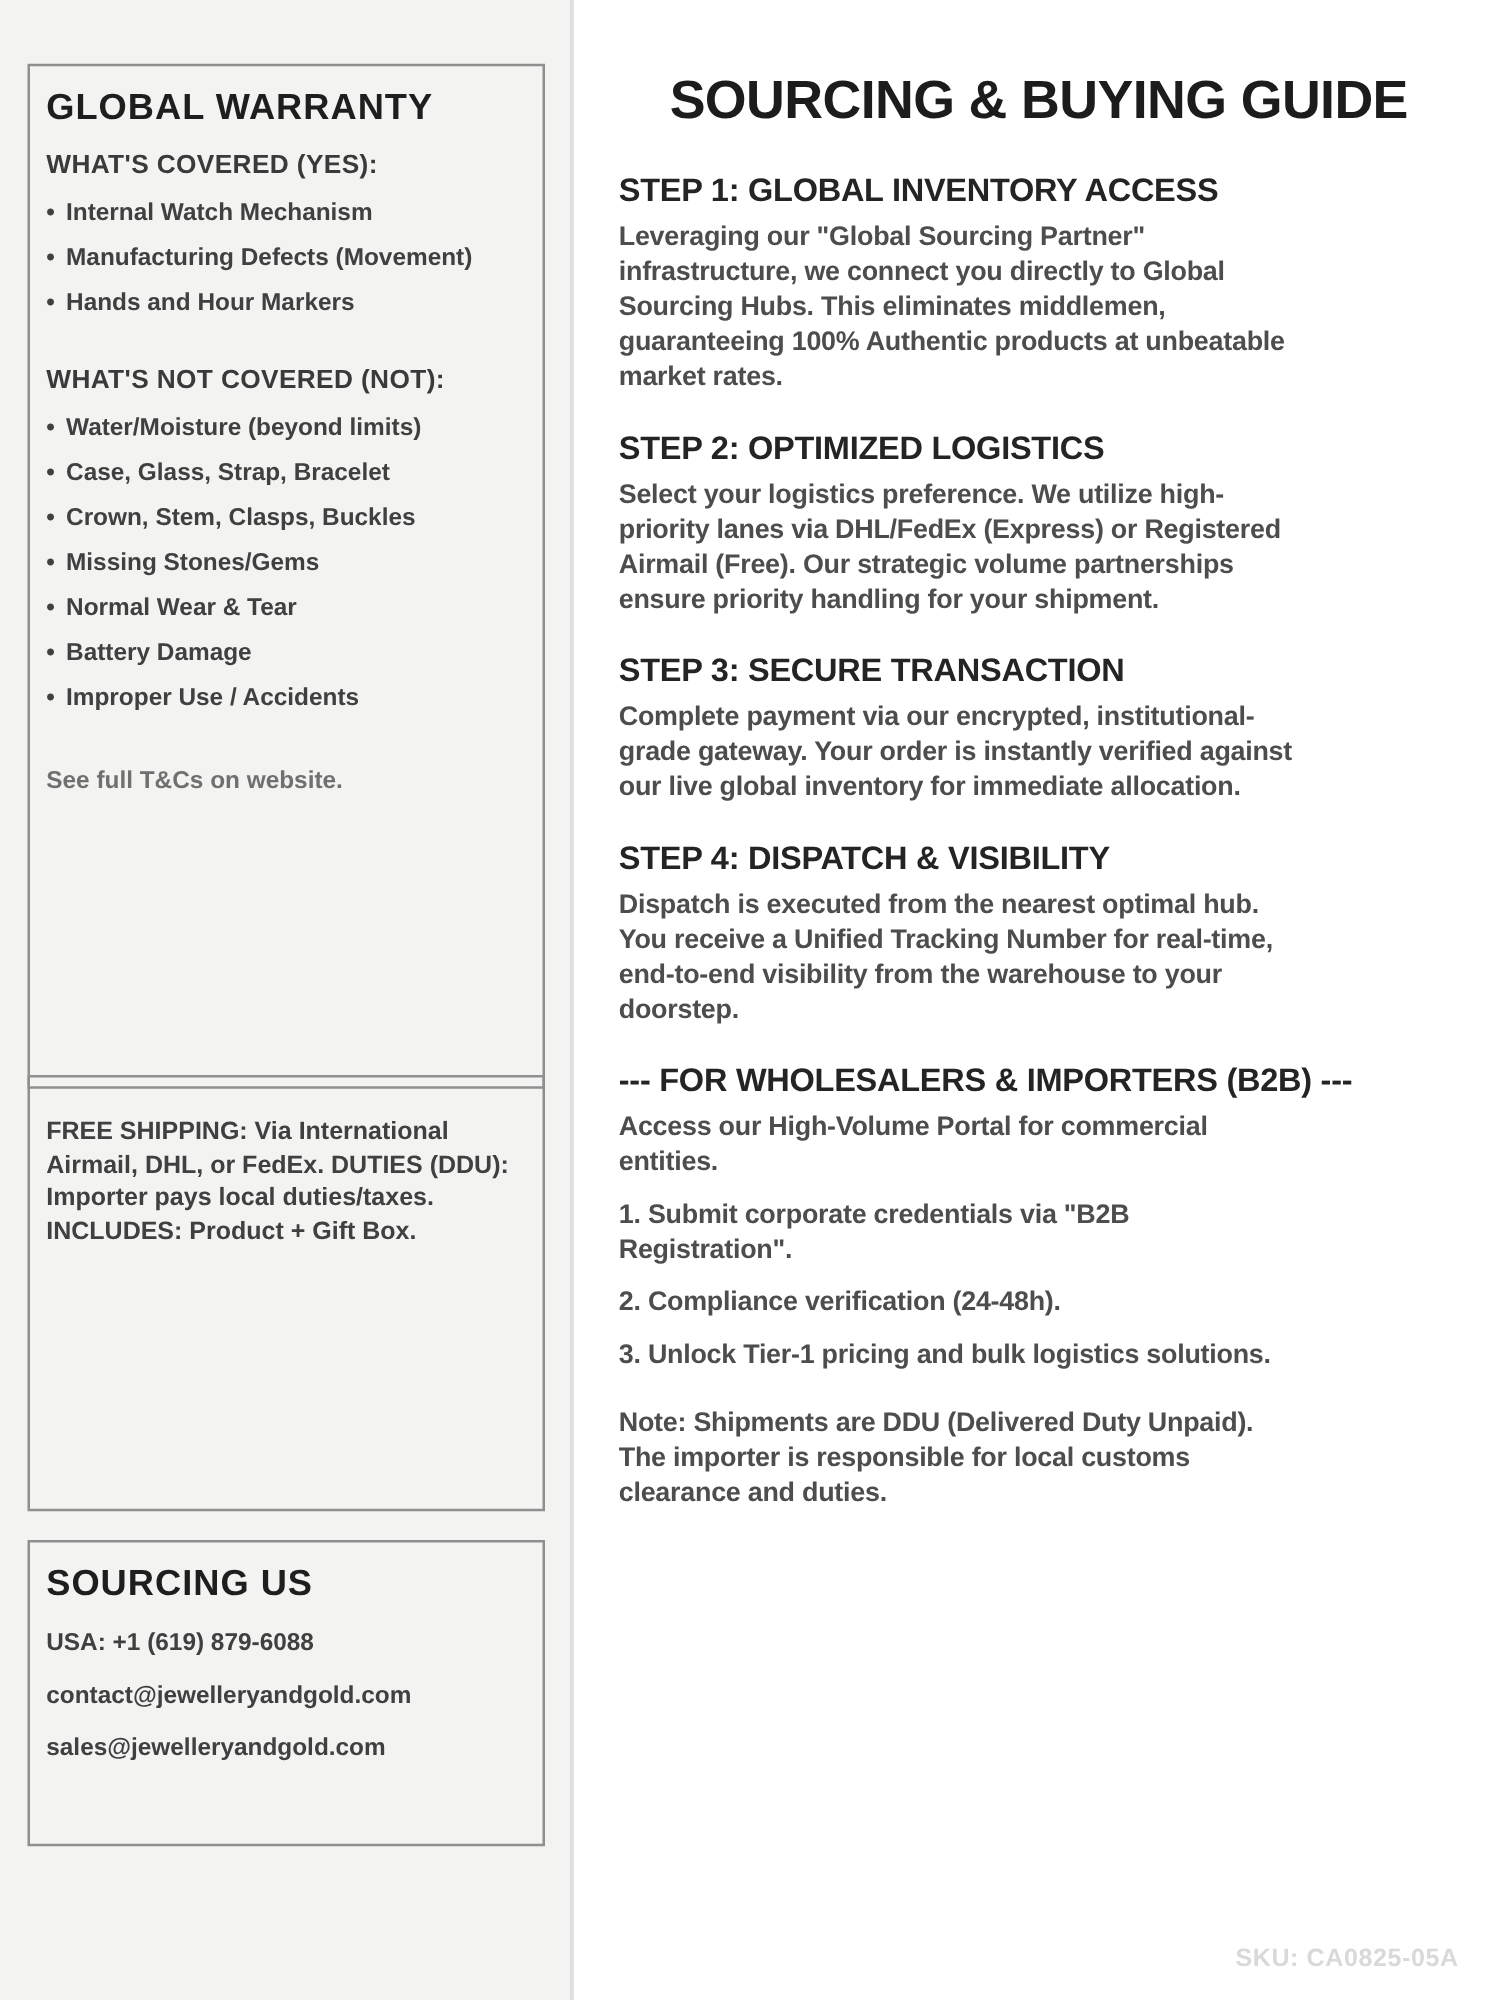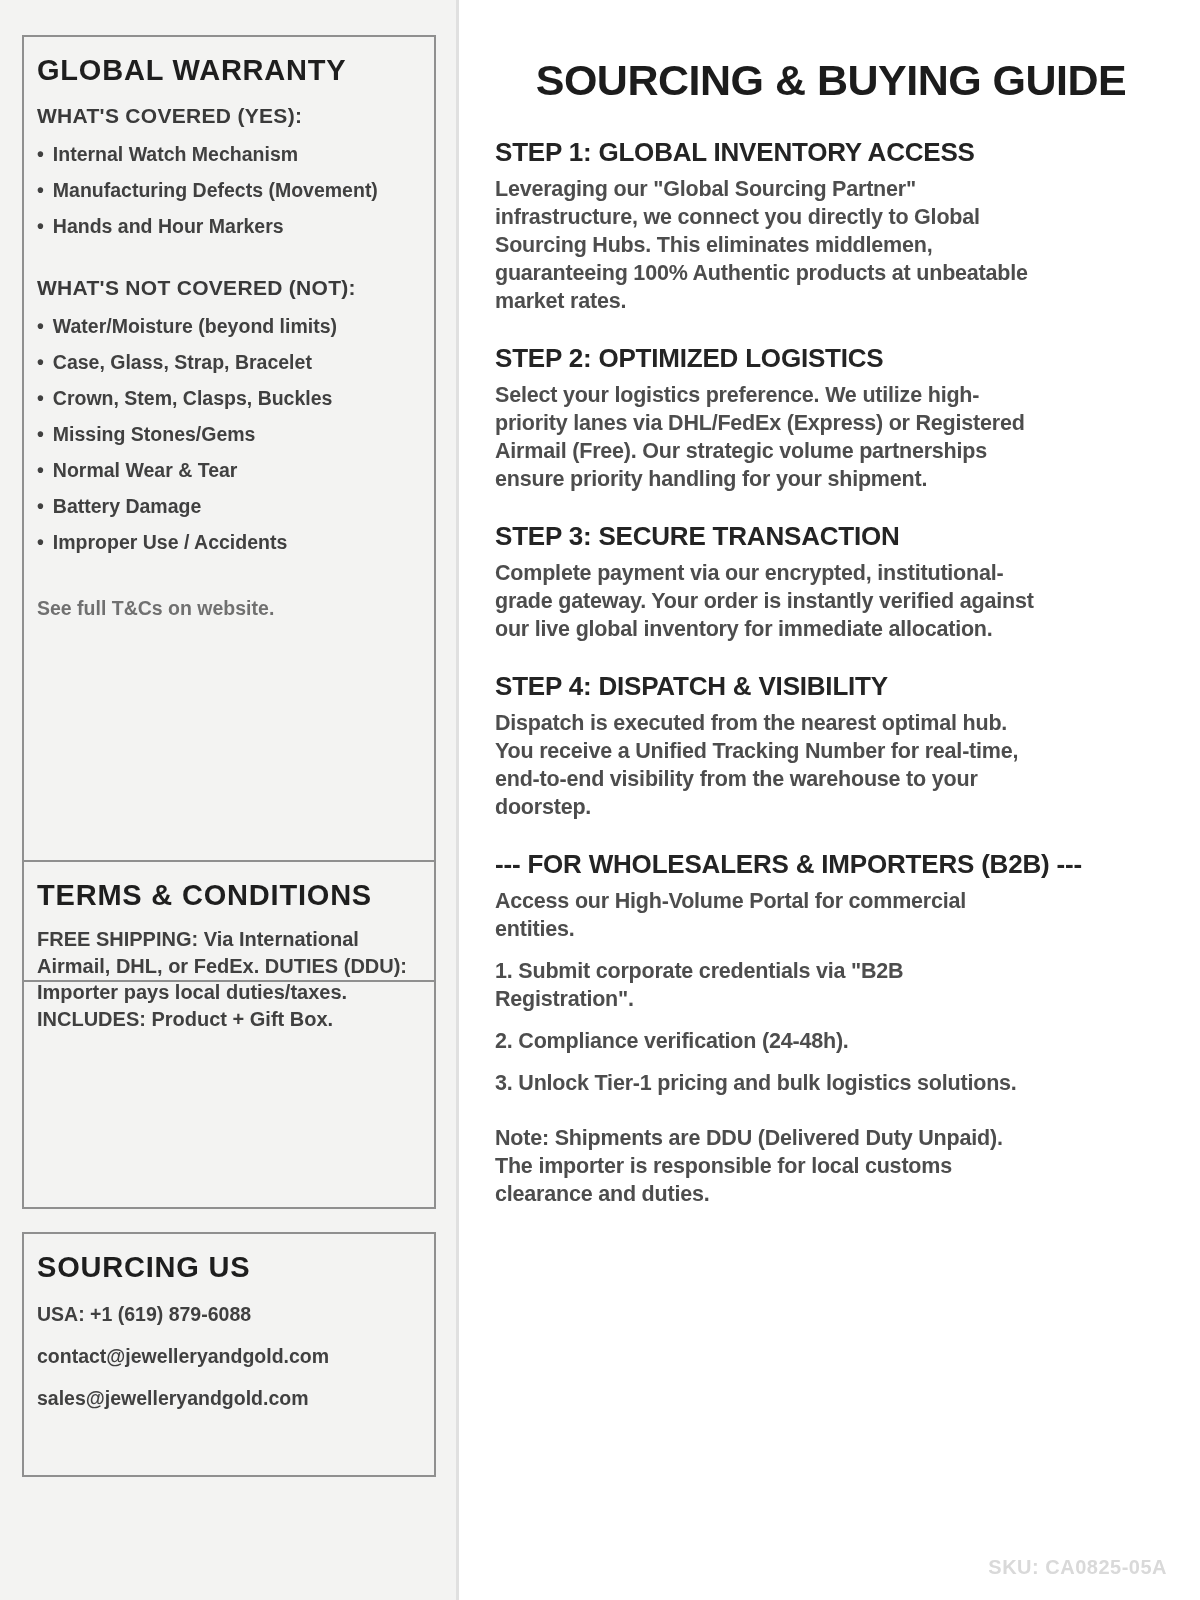--- a/index.html
+++ b/index.html
@@ -9,21 +9,21 @@
   }
   
   .sidebar {
     position:absolute; left:0; top:0; width:459px; height:1600px;
     background:#f3f3f2; border-right:3px solid #e0e0e0; box-sizing:border-box;
   }
   .box {
     position:absolute; left:22px; width:414px; box-sizing:border-box;
     border:2px solid #8f8f8f; padding:16px 12px 0 13px; background:transparent;
   }
-  .box-warranty { top:35px;  height:947px; }
+  .box-warranty { top:51px;  height:820px; }
   .box-terms    { top:860px; height:349px; }
   .box-contact  { top:1232px; height:245px; }
   .box h2 {
     margin:0; font-size:29px; font-weight:800; color:#1e1e1e; letter-spacing:0.8px;
     line-height:34px;
   }
   .box h3 {
     margin:16px 0 4px; font-size:21px; font-weight:700; color:#3a3a3a;
     letter-spacing:0.3px; line-height:26px;
   }
@@ -102,21 +102,20 @@
         <span class="bullet">•</span><span>Battery Damage</span>
       </div>
       <div class="bitem">
         <span class="bullet">•</span><span>Improper Use / Accidents</span>
       </div>
 
       <p class="footnote">See full T&amp;Cs on website.</p>
     </section>
 
     <section class="box box-terms">
-      <h2>TERMS &amp; CONDITIONS</h2>
       <p class="tc-body">FREE SHIPPING: Via International Airmail, DHL, or FedEx.  DUTIES (DDU): Importer pays local duties/taxes.  INCLUDES: Product + Gift Box.</p>
     </section>
 
     <section class="box box-contact">
       <h2>SOURCING US</h2>
       <p class="contact-line">USA: +1 (619) 879-6088</p>
       <p class="contact-line">contact@jewelleryandgold.com</p>
       <p class="contact-line">sales@jewelleryandgold.com</p>
     </section>
 

